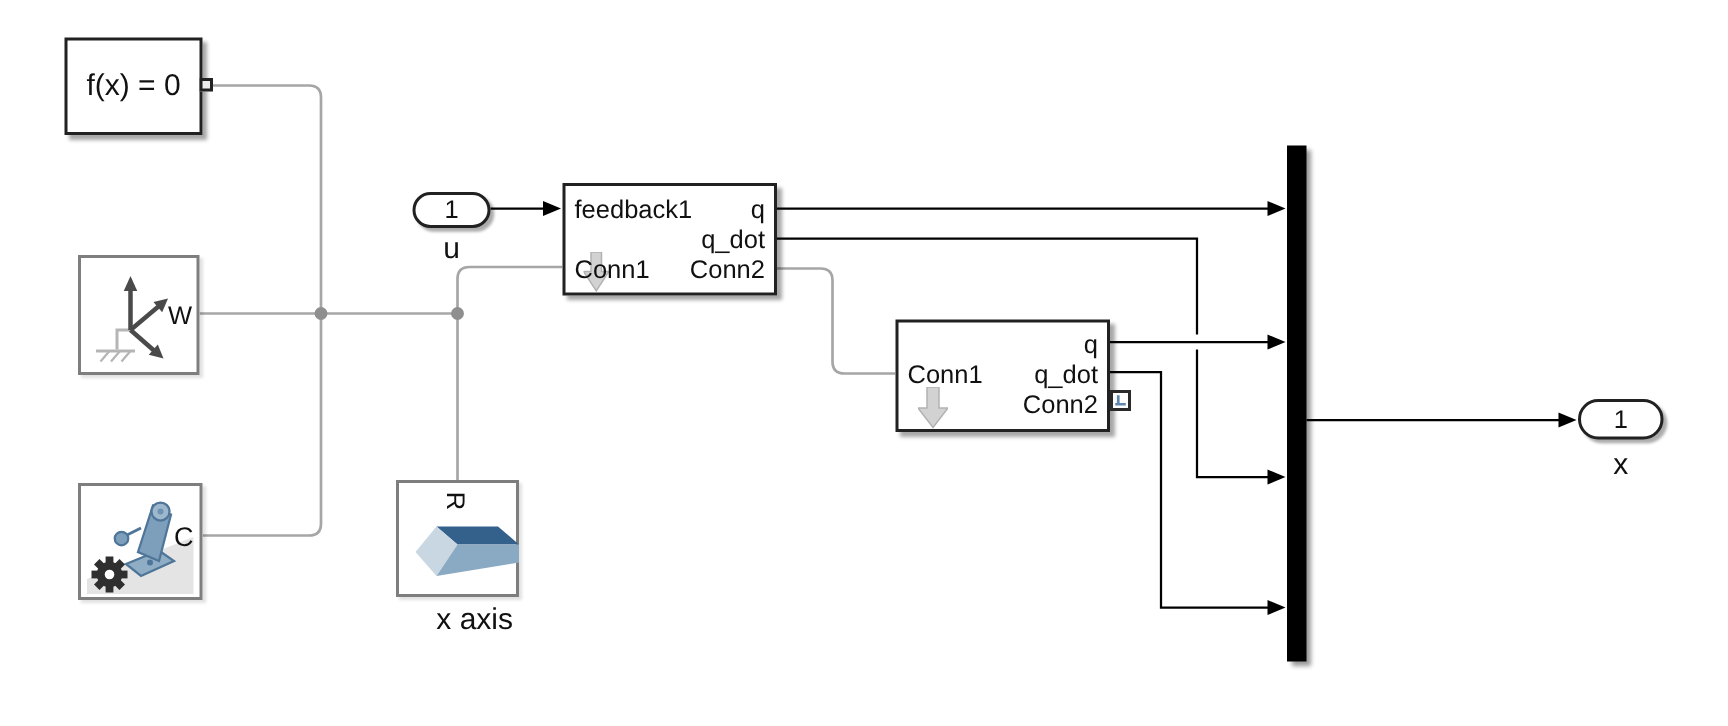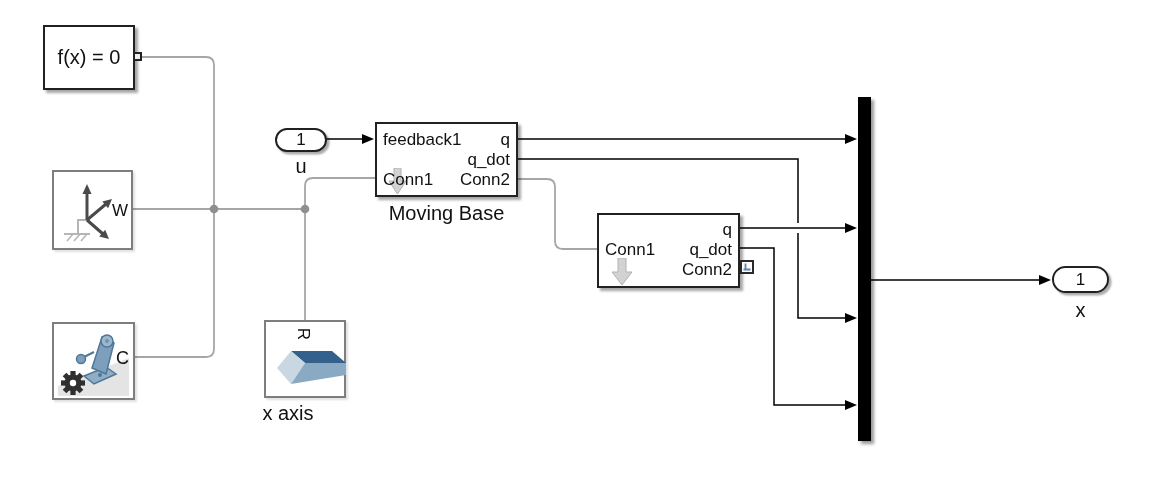--- a/index.html
+++ b/index.html
@@ -124,21 +124,20 @@
   <div class="blk dark" style="left:375px;top:122px;width:143px;height:75px;border-width:2px;">
     <svg class="iconsvg" style="left:12px;top:44px;" width="17" height="27" viewBox="0 0 17 27">
       <polygon points="5,0 12,0 12,13 17,13 8.5,26 0,13 5,13" fill="#d2d2d2" stroke="#b2b2b2" stroke-width="1"></polygon>
     </svg>
     <div class="plabel pl-left" style="top:6px;">feedback1</div>
     <div class="plabel pl-right" style="top:6px;">q</div>
     <div class="plabel pl-right" style="top:26px;">q_dot</div>
     <div class="plabel pl-left" style="top:46px;">Conn1</div>
     <div class="plabel pl-right" style="top:46px;">Conn2</div>
   </div>
-  <div class="bname" style="left:375px;top:202px;width:143px;">Moving Base</div>
 
   <div class="blk dark" style="left:597px;top:213px;width:143px;height:75px;border-width:2px;">
     <svg class="iconsvg" style="left:13px;top:43px;" width="20" height="28" viewBox="0 0 20 28">
       <polygon points="6,0 14,0 14,14 20,14 10,27 0,14 6,14" fill="#d2d2d2" stroke="#b2b2b2" stroke-width="1"></polygon>
     </svg>
     <div class="plabel pl-right" style="top:5px;">q</div>
     <div class="plabel pl-left" style="top:25px;">Conn1</div>
     <div class="plabel pl-right" style="top:25px;">q_dot</div>
     <div class="plabel pl-right" style="top:45px;">Conn2</div>
   </div>
@@ -149,21 +148,21 @@
   </div>
 
   <div class="blk grayb" style="left:264px;top:320px;width:82px;height:78px;">
     <svg class="iconsvg" width="82" height="74" viewBox="0 0 82 74">
       <polygon points="25,29 66,29 80,41 39,41" fill="#33618c"></polygon>
       <polygon points="25,29 11,46 25,62 39,41" fill="#c9d7e2"></polygon>
       <polygon points="39,41 80,41 80,53 25,62" fill="#8aa9c2"></polygon>
     </svg>
   </div>
   <div id="r-label">R</div>
-  <div class="bname" style="left:247px;top:402px;width:82px;">x axis</div>
+  <div class="bname" style="left:260px;top:402px;width:82px;text-align:right;">x axis</div>
 
   <div id="mux"></div>
 
   <div class="oval" style="left:1052px;top:266px;width:57px;height:27px;">
     <span>1</span>
   </div>
   <div class="bname" style="left:1052px;top:299px;width:57px;">x</div>
 
 </div>
 

